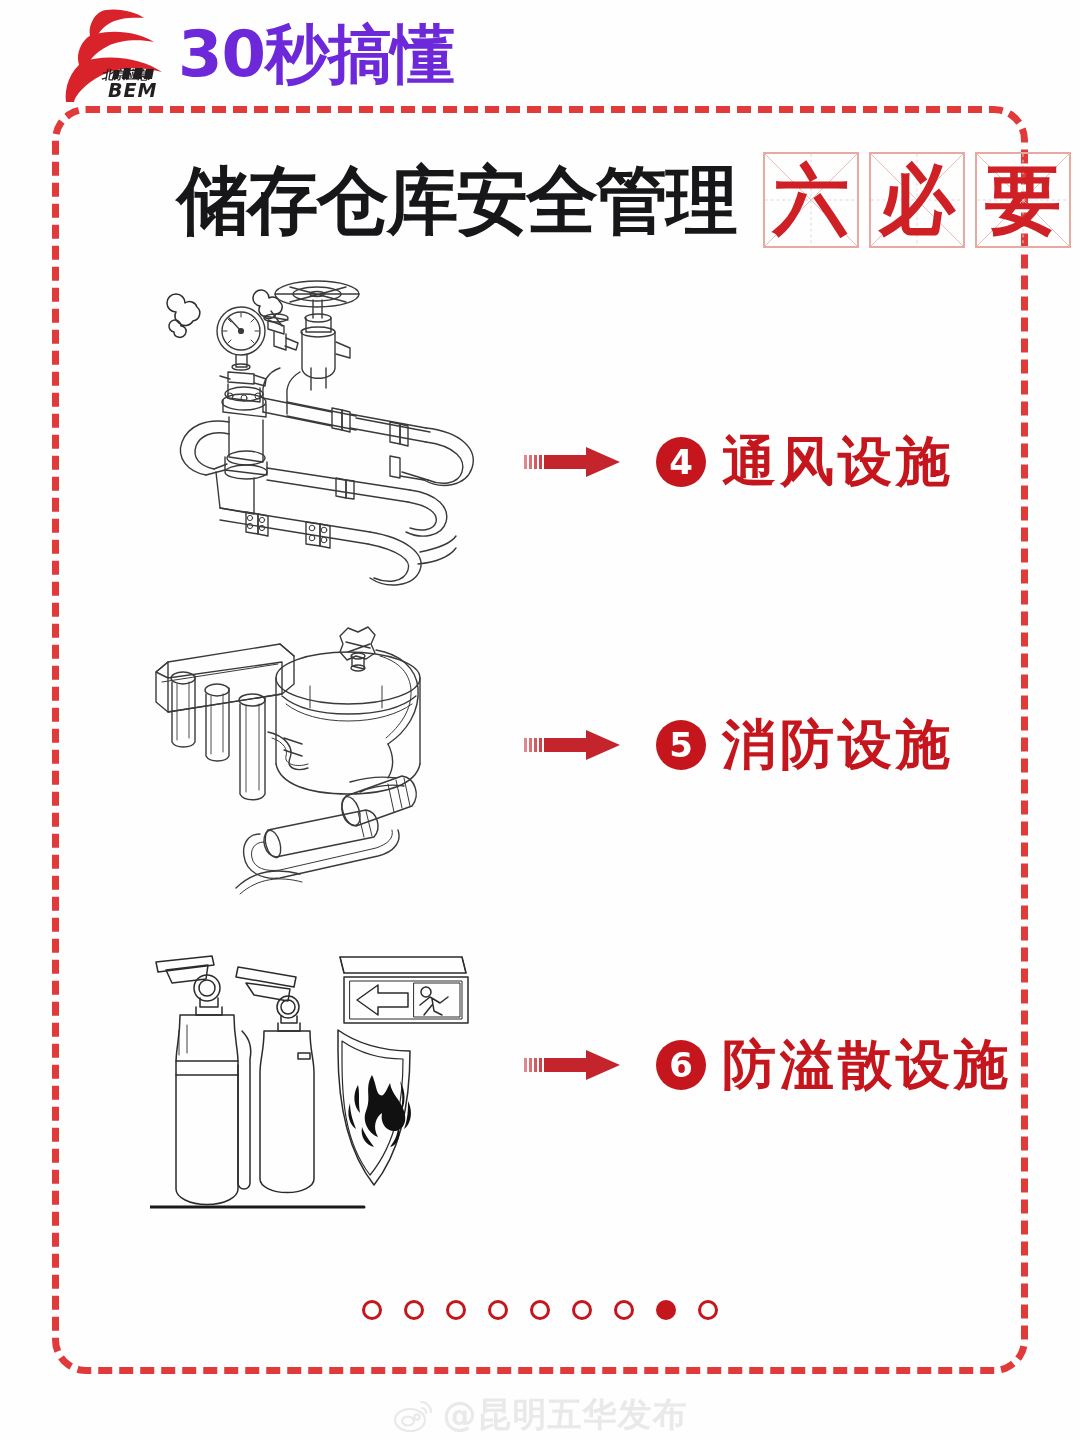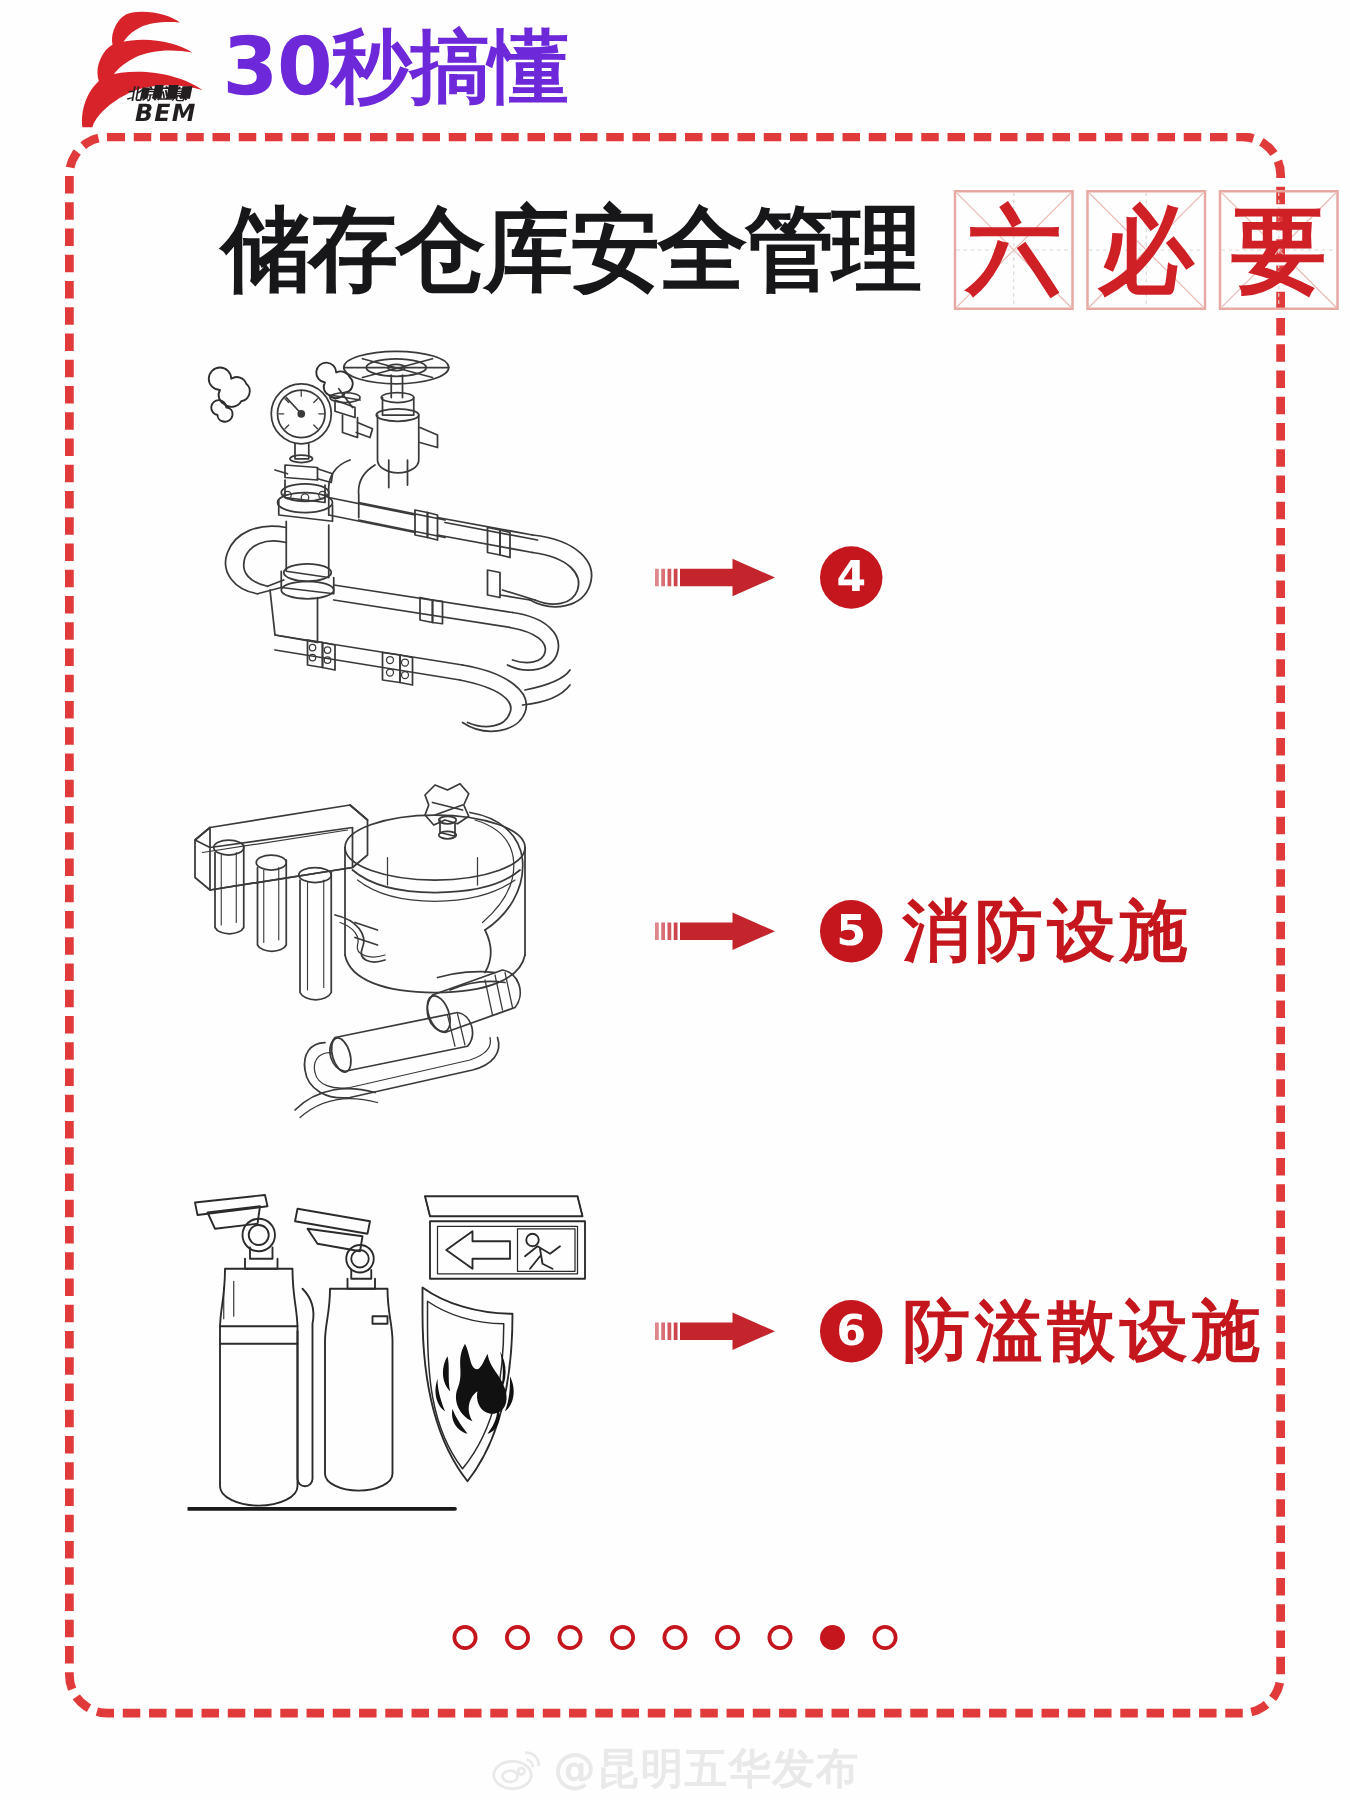--- a/index.html
+++ b/index.html
@@ -374,20 +374,21 @@
         <rect x="0" y="14" width="3" height="14" opacity="0.55"></rect>
         <rect x="5" y="14" width="3" height="14" opacity="0.65"></rect>
         <rect x="10" y="14" width="3" height="14" opacity="0.75"></rect>
         <rect x="15" y="14" width="3" height="14" opacity="0.85"></rect>
         <rect x="20" y="14" width="44" height="14"></rect>
         <path d="M62 6 L96 21 L62 36 Z"></path>
       </g>
     </svg>
   </div>
   <div class="num-badge">4</div>
+  <div class="row-text">通风设施</div>
 </div>
 
 <div class="illus" style="left:150px; top:612px;">
   <svg width="330" height="310" viewBox="0 0 330 310" fill="none" stroke="#3a3a3a" stroke-width="1.4" stroke-linecap="round" stroke-linejoin="round">
 
     <path d="M190 24 l8 -8 l10 4 l10 -5 l7 8 l-4 9 l4 9 l-9 6 l-10 -3 l-9 4 l-7 -8 l3 -8 z"></path>
     <path d="M196 30 l24 6 M198 40 l22 -8"></path>
     <path d="M202 44 L202 54 L214 57 L214 47"></path>
     <ellipse cx="208" cy="44" rx="7" ry="3"></ellipse>
     <ellipse cx="208" cy="56" rx="7" ry="3"></ellipse>

